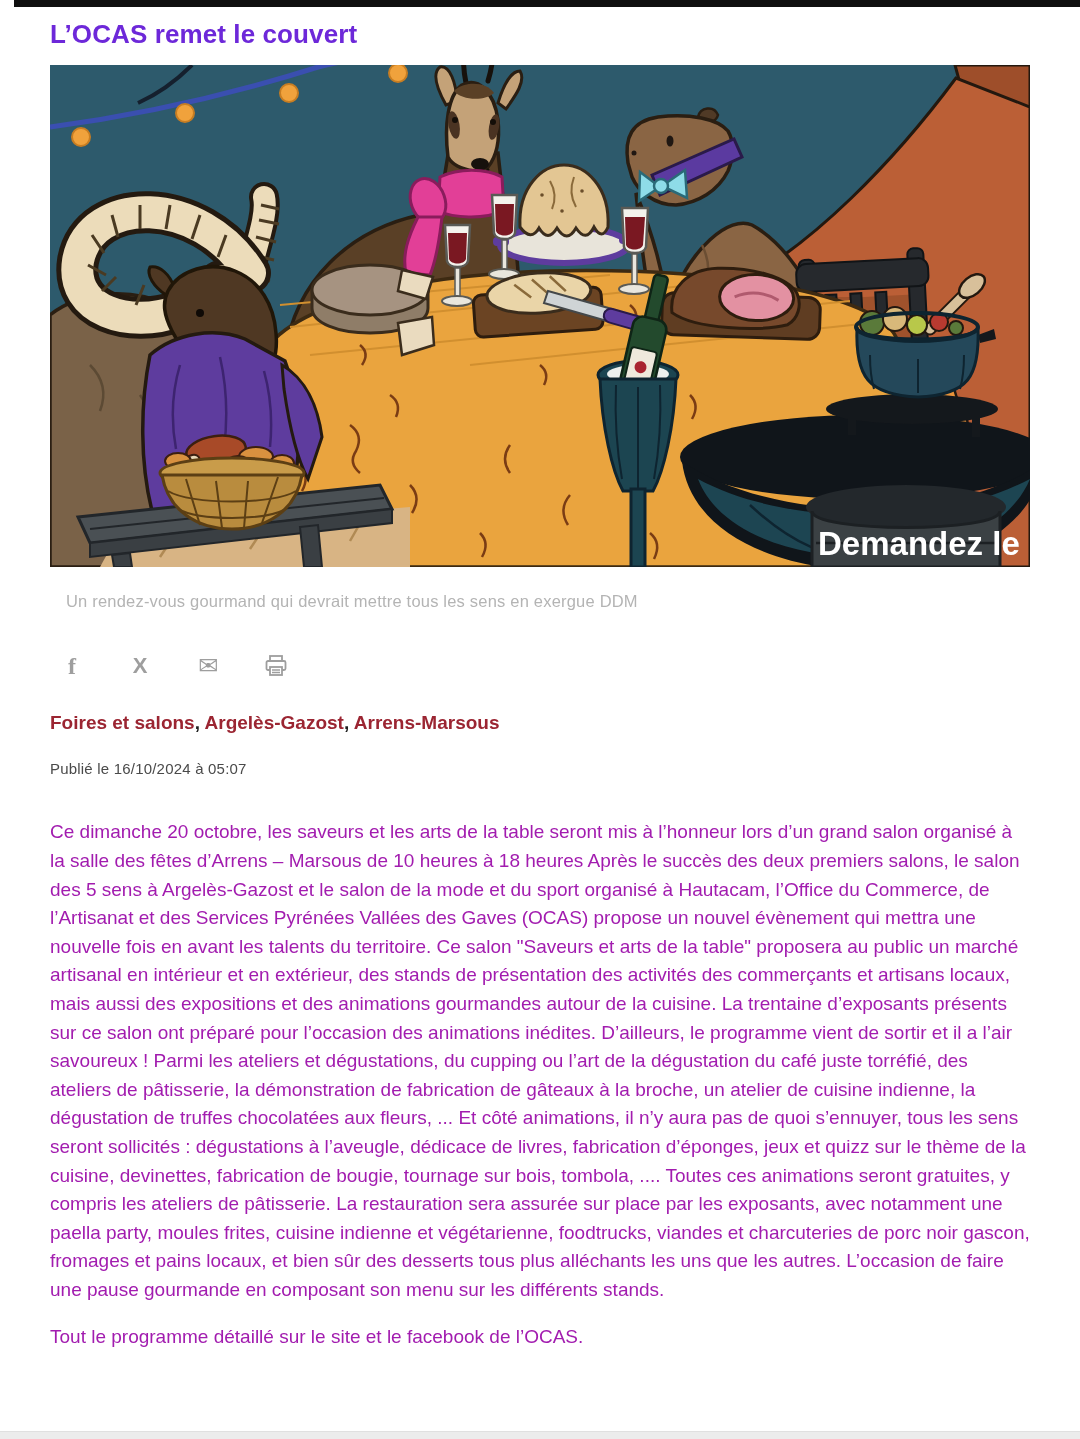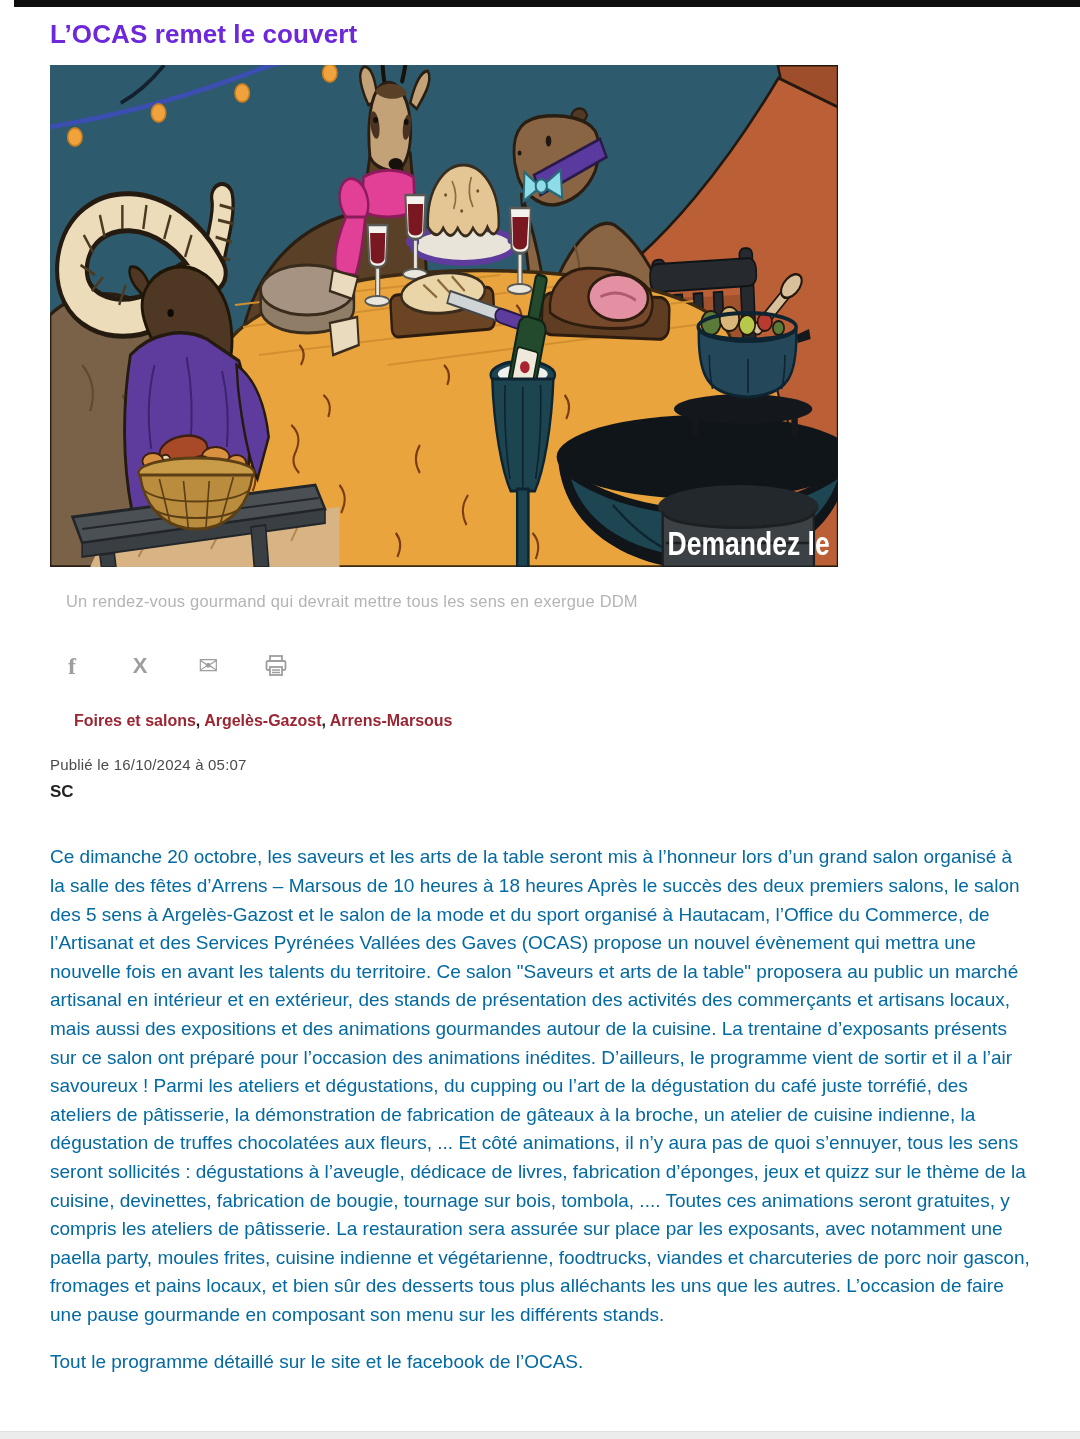--- a/index.html
+++ b/index.html
@@ -8,38 +8,38 @@
     width:1080px; min-height:1439px; position:relative;
     font-family:"Liberation Sans","DejaVu Sans",sans-serif;
     color:#3a3a3a; overflow:hidden;
   }
   .top-bar { position:absolute; top:0; left:14px; right:0; height:7px; background:#0f0f0f; }
   .bottom-bar { position:absolute; bottom:0; left:0; right:0; height:8px; background:#ececec; border-top:1px solid #e0e0e0; }
   .container { padding:19px 50px 0 50px; }
   h1.article-title {
     font-size:26px; font-weight:700; color:#6d28d9; letter-spacing:.1px; margin-bottom:15px;
   }
-  figure.hero { width:788px; height:502px; position:relative; line-height:0; }
+  figure.hero { width:980px; height:502px; position:relative; line-height:0; }
   figure.hero svg { display:block; width:100%; height:100%; }
   .caption {
     margin-top:24px; padding-left:16px; font-size:16.5px; color:#b4b4b4; letter-spacing:.2px; line-height:1.3;
   }
   .share-row {
     margin-top:40px; margin-left:10px; display:flex; align-items:center; gap:44px; height:28px;
   }
   .share-btn { display:inline-flex; align-items:center; justify-content:center; width:24px; height:26px;
     color:#9e9e9e; text-decoration:none; cursor:pointer; }
   .share-btn .fb-glyph { font-size:24px; font-weight:700; font-family:"Liberation Serif","DejaVu Serif",serif; }
   .share-btn .x-glyph { font-size:22px; font-weight:600; }
   .share-btn .mail-glyph { font-size:24px; }
-  .tags-row { margin-top:32px; font-size:16px; font-weight:700; color:#1d1d1d;margin-left:24px; }
+  .tags-row { margin-top:32px; font-size:19px; font-weight:700; color:#1d1d1d; }
   .tags-row a { color:#9b2532; text-decoration:none; cursor:pointer; }
   .pub-line { margin-top:26px; font-size:15px; color:#4a4a4a; letter-spacing:.2px; }
   .author-line { margin-top:9px; font-size:17px; font-weight:700; color:#222222; }
-  .article-body { margin-top:41px; font-size:19px; line-height:28.6px; color:#0369a1; }
+  .article-body { margin-top:41px; font-size:19px; line-height:28.6px; color:#a21caf; }
   .article-body p + p { margin-top:18px; }
 </style>
 </head>
 <body>
 
 <div class="top-bar"></div>
 
 <div class="container">
 
   <h1 class="article-title">L’OCAS remet le couvert</h1>
@@ -299,21 +299,20 @@
         <line x1="8" y1="18.5" x2="16" y2="18.5" stroke="#9e9e9e" stroke-width="1.5"></line>
       </svg>
     </a>
   </div>
 
   <div class="tags-row">
     <a>Foires et salons</a><span>, </span><a>Argelès-Gazost</a><span>, </span><a>Arrens-Marsous</a>
   </div>
 
   <div class="pub-line">Publié le 16/10/2024 à 05:07</div>
-  <div class="author-line">SC</div>
 
   <div class="article-body">
     <p>Ce dimanche 20 octobre, les saveurs et les arts de la table seront mis à l’honneur lors d’un grand salon organisé à la salle des fêtes d’Arrens – Marsous de 10 heures à 18 heures Après le succès des deux premiers salons, le salon des 5 sens à Argelès-Gazost et le salon de la mode et du sport organisé à Hautacam, l’Office du Commerce, de l’Artisanat et des Services Pyrénées Vallées des Gaves (OCAS) propose un nouvel évènement qui mettra une nouvelle fois en avant les talents du territoire. Ce salon "Saveurs et arts de la table" proposera au public un marché artisanal en intérieur et en extérieur, des stands de présentation des activités des commerçants et artisans locaux, mais aussi des expositions et des animations gourmandes autour de la cuisine. La trentaine d’exposants présents sur ce salon ont préparé pour l’occasion des animations inédites. D’ailleurs, le programme vient de sortir et il a l’air savoureux ! Parmi les ateliers et dégustations, du cupping ou l’art de la dégustation du café juste torréfié, des ateliers de pâtisserie, la démonstration de fabrication de gâteaux à la broche, un atelier de cuisine indienne, la dégustation de truffes chocolatées aux fleurs, ... Et côté animations, il n’y aura pas de quoi s’ennuyer, tous les sens seront sollicités : dégustations à l’aveugle, dédicace de livres, fabrication d’éponges, jeux et quizz sur le thème de la cuisine, devinettes, fabrication de bougie, tournage sur bois, tombola, .... Toutes ces animations seront gratuites, y compris les ateliers de pâtisserie. La restauration sera assurée sur place par les exposants, avec notamment une paella party, moules frites, cuisine indienne et végétarienne, foodtrucks, viandes et charcuteries de porc noir gascon, fromages et pains locaux, et bien sûr des desserts tous plus alléchants les uns que les autres. L’occasion de faire une pause gourmande en composant son menu sur les différents stands.</p>
     <p>Tout le programme détaillé sur le site et le facebook de l’OCAS.</p>
   </div>
 
 </div>
 
 <div class="bottom-bar"></div>
 

